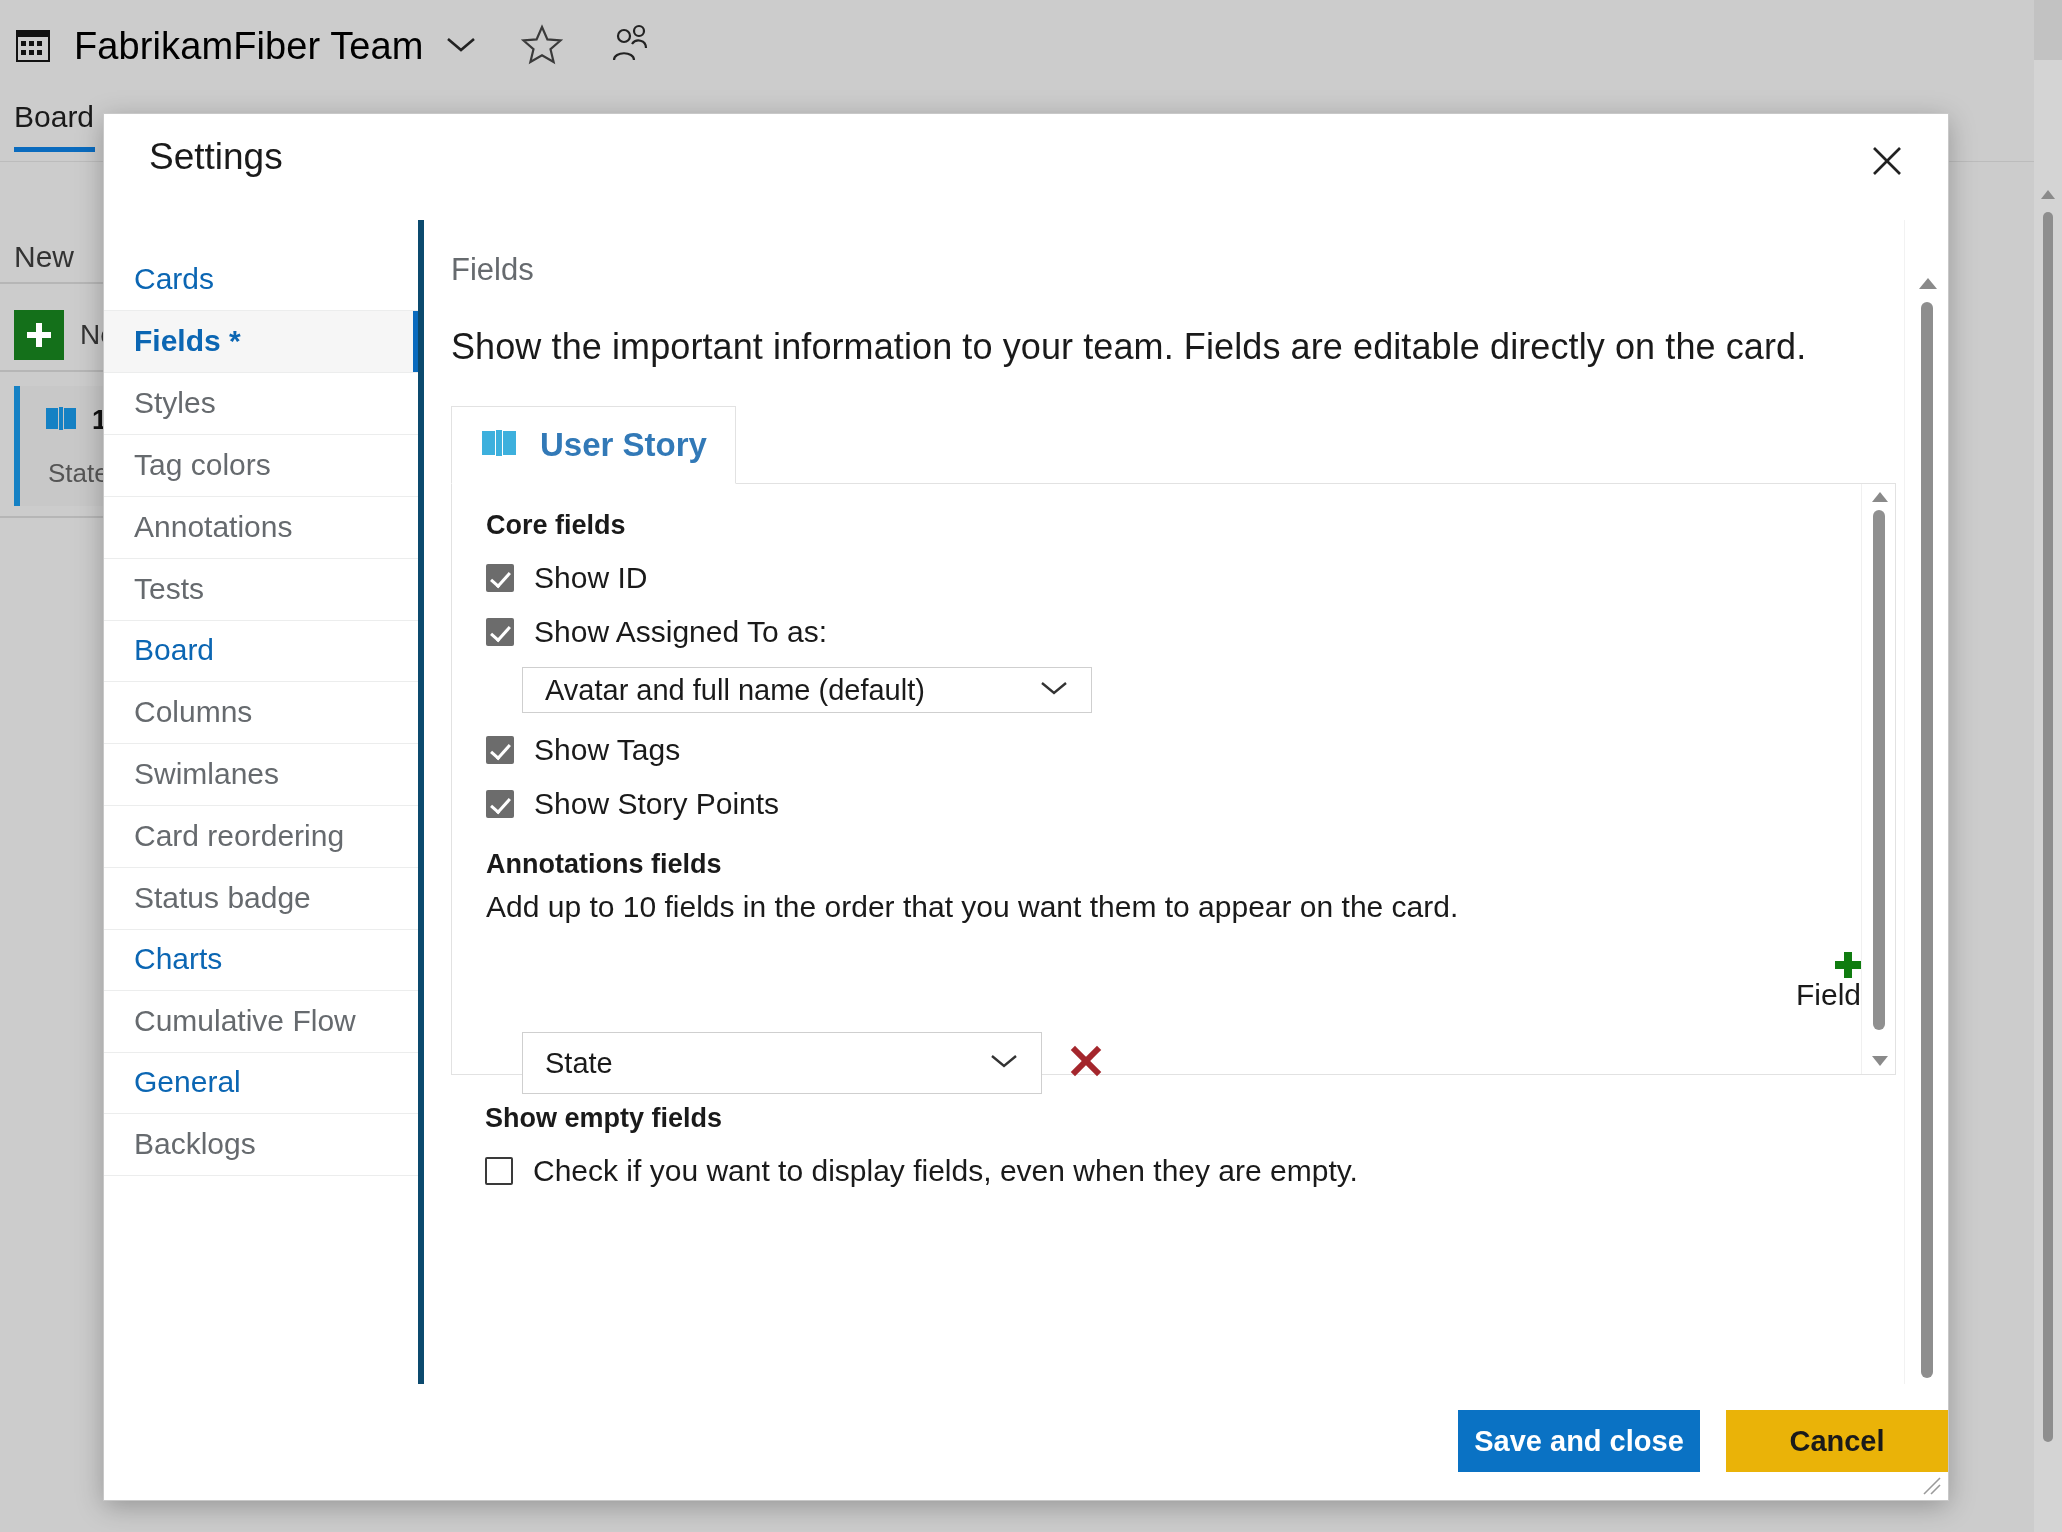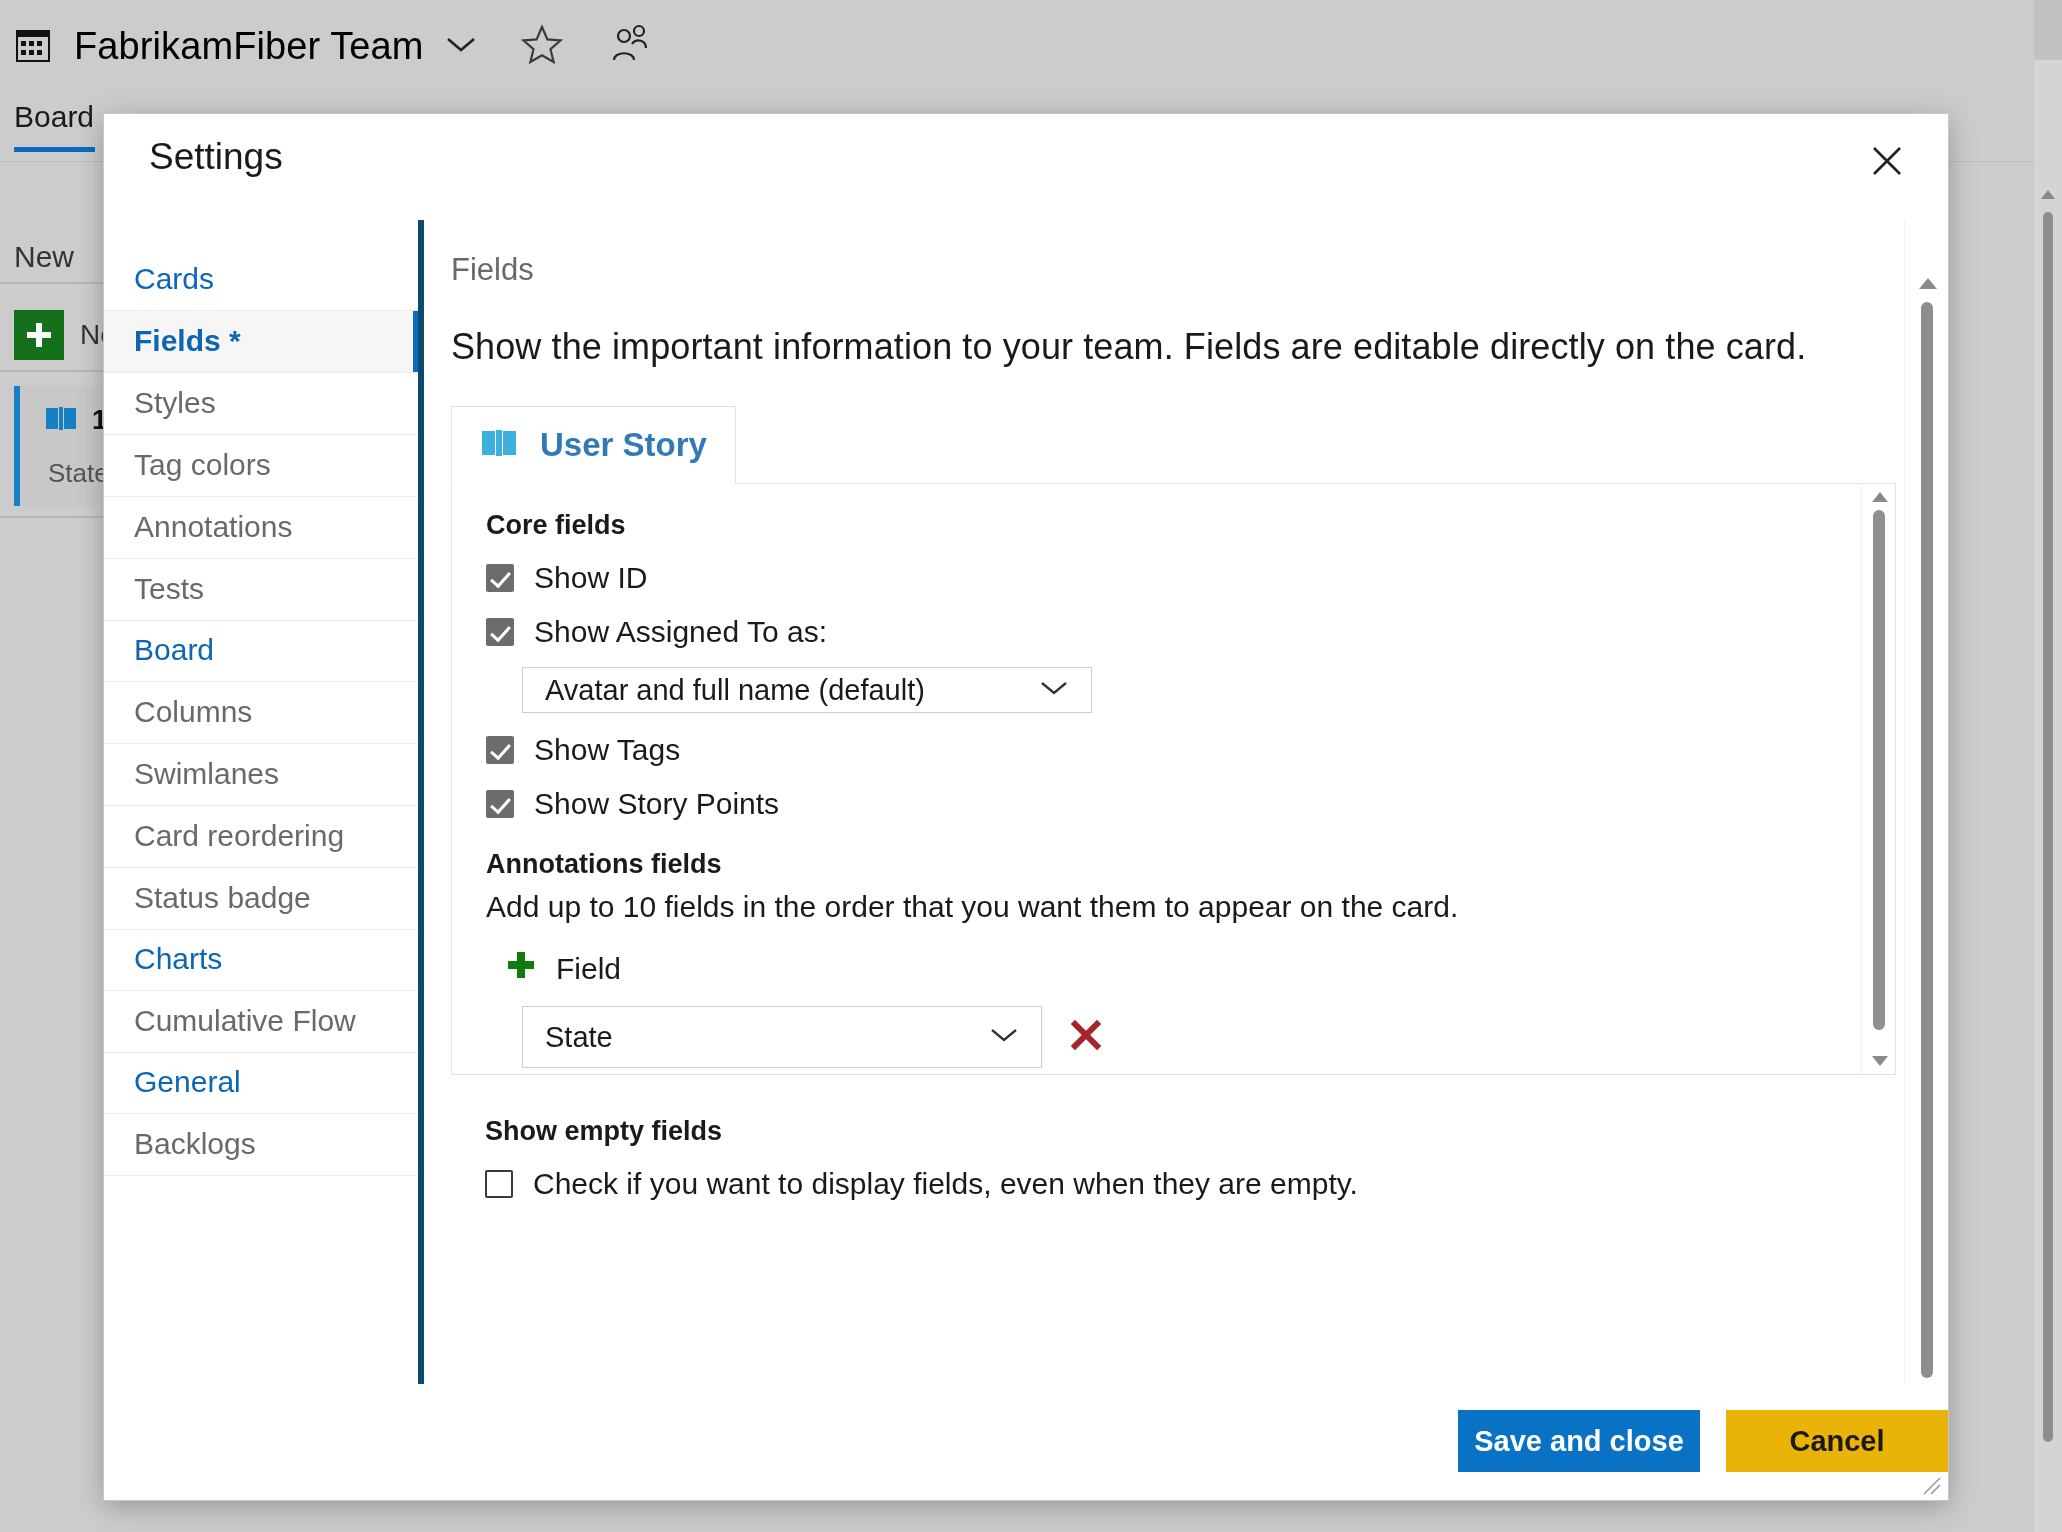--- a/index.html
+++ b/index.html
@@ -172,21 +172,21 @@
     border: 1px solid #cfcfcf; background: #fff;
     display: flex; align-items: center; justify-content: space-between;
     padding: 0 22px 0 22px; cursor: pointer;
   }
   .sel .val { font-size: 29px; color: #1a1a1a; }
 
   .sub-label { font-size: 27px; font-weight: bold; color: #1a1a1a; margin-top: 28px; }
   .sub-desc { font-size: 30px; color: #1a1a1a; margin-top: 10px; }
 
   .add-field {
-    display: flex; align-items: flex-start; margin: 28px 0 0 22px; cursor: pointer;
+    display: flex; align-items: flex-end; margin: 28px 0 0 22px; cursor: pointer; flex-direction: column;
   }
   .grn-plus { position: relative; width: 26px; height: 26px; flex: none; }
   .grn-plus::before, .grn-plus::after { content:""; position:absolute; background:#107c10; }
   .grn-plus::before { left: 0; top: 9px; width: 26px; height: 8px; }
   .grn-plus::after  { left: 9px; top: 0; width: 8px; height: 26px; }
   .add-field .t { font-size: 30px; color: #1a1a1a; margin-left: 22px; }
 
   .field-row { display: flex; align-items: center; margin: 20px 0 0 36px; }
   .field-row .sel2 {
     width: 520px; height: 62px; border: 1px solid #cfcfcf; background: #fff;
@@ -436,21 +436,21 @@
 
       </div>
 
       <div class="panel-scroll">
         <div class="arr up"></div>
         <div class="thumb"></div>
         <div class="arr dn"></div>
       </div>
     </div>
 
-    <div style="margin-left:60px;margin-top:41px;">
+    <div style="margin-left:60px;margin-top:28px;">
       <div class="sect-label">Show empty fields</div>
       <div class="chk-row">
         <span class="chk off"></span>
         <span class="chk-label">Check if you want to display fields, even when they are empty.</span>
       </div>
     </div>
 
   </div>
 
   <div class="modal-scroll">

